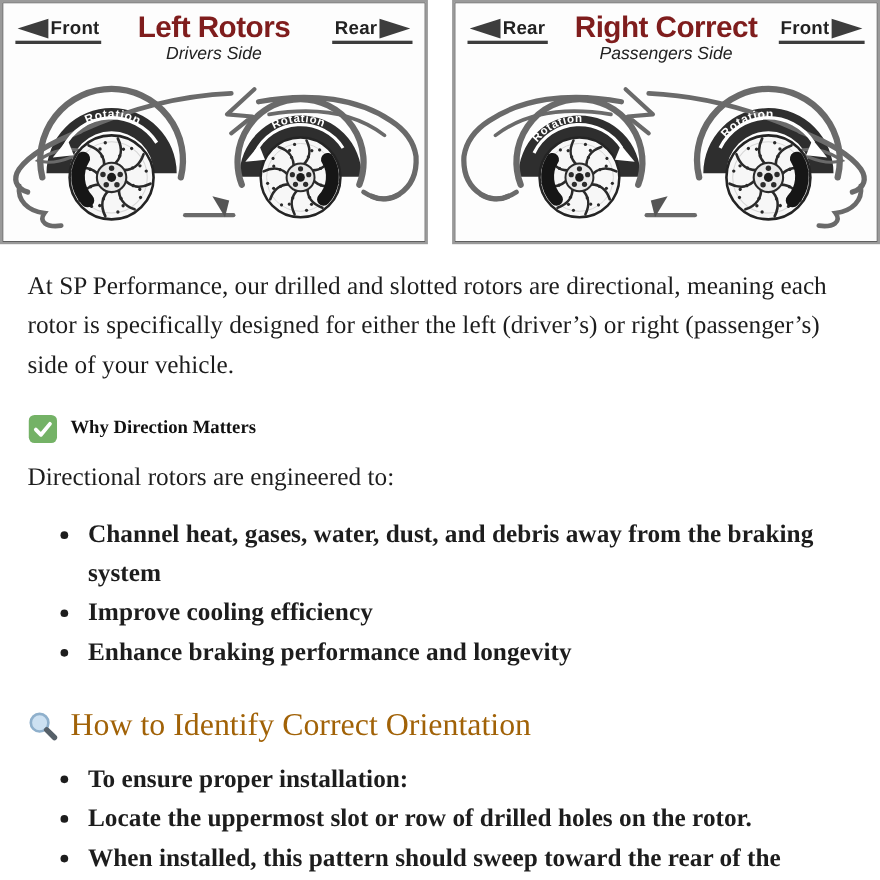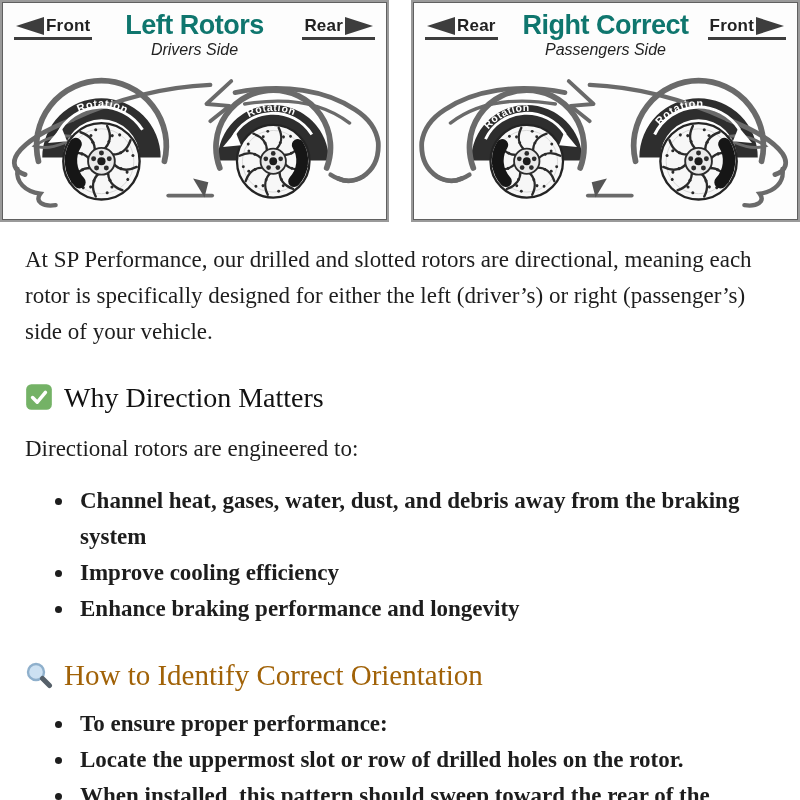--- a/index.html
+++ b/index.html
@@ -61,21 +61,21 @@
     width: 0; height: 0;
     border-top: 9px solid transparent;
     border-bottom: 9px solid transparent;
     border-left: 28px solid #3d3d3d;
   }
   .panel-titles { text-align: center; }
   .panel-title {
     font-size: 27px;
     font-weight: bold;
     letter-spacing: -0.5px;
-    color: #0f766e;
+    color: #7f1d1d;
     line-height: 1.02;
   }
   .panel-subtitle {
     font-size: 16px;
     font-weight: normal;
     font-style: italic;
     color: #222;
     margin-top: 1px;
   }
   .car-svg { display: block; width: 100%; height: auto; }
@@ -90,21 +90,21 @@
     font-size: 23px;
     line-height: 1.56;
   }
   .article p { margin: 12px 0 16px 0; }
   .sec-heading {
     display: flex;
     align-items: center;
     gap: 11px;
     margin: 26px 0 8px 0;
   }
-  .sec-heading .heading-text { font-size: 28px; font-weight: normal; color: #111; }
+  .sec-heading .heading-text { font-size: 17px; font-weight: bold; color: #111; }
   .sec-heading.light .heading-text { font-size: 29px; font-weight: normal; color: #a16207; }
   .emoji { display: inline-flex; width: 28px; height: 28px; flex: 0 0 auto; }
   .article ul {
     margin: 8px 0 14px 0;
     padding-left: 50px;
     list-style: disc;
     font-weight: bold;
   }
   .article li { padding-left: 5px; }
 </style>
@@ -273,18 +273,18 @@
     <span class="emoji">
       <svg viewBox="0 0 28 28" width="28" height="28">
         <circle cx="11" cy="11" r="8" fill="#cde1f2" stroke="#8fb0cc" stroke-width="2.4"></circle>
         <line x1="17.5" y1="17.5" x2="24.5" y2="24.5" stroke="#566069" stroke-width="5" stroke-linecap="round"></line>
       </svg>
     </span>
     <span class="heading-text">How to Identify Correct Orientation</span>
   </div>
 
   <ul>
-    <li>To ensure proper performance:</li>
+    <li>To ensure proper installation:</li>
     <li>Locate the uppermost slot or row of drilled holes on the rotor.</li>
     <li>When installed, this pattern should sweep toward the rear of the vehicle.</li>
   </ul>
 
 </div>
 
 </body></html>

